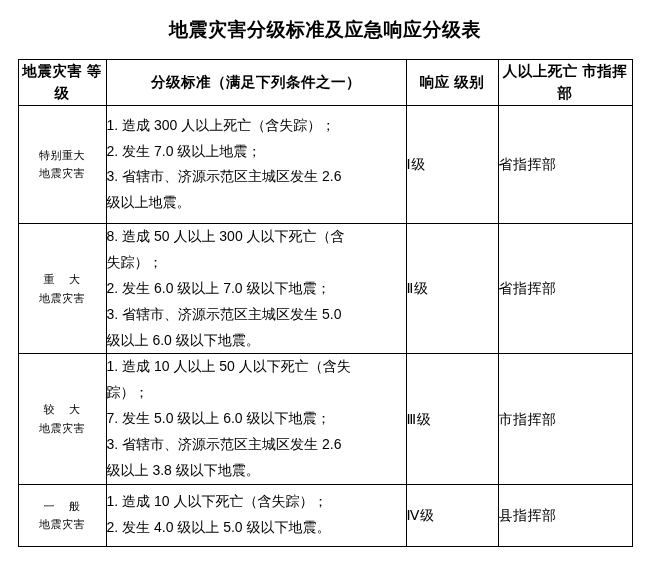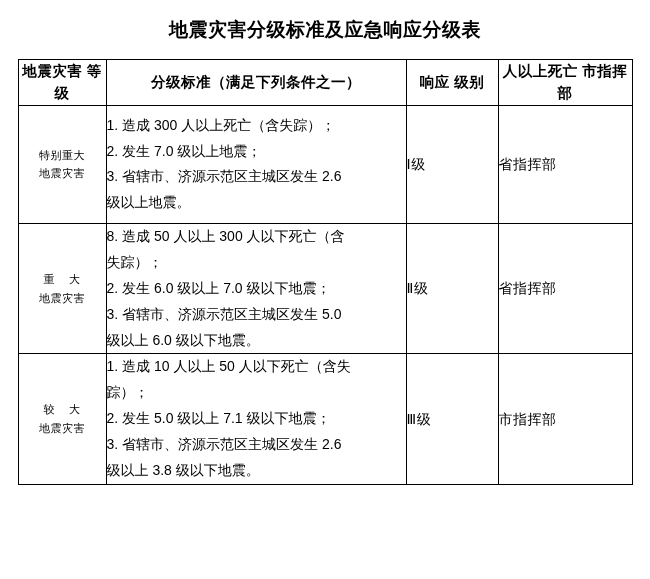--- a/index.html
+++ b/index.html
@@ -154,24 +154,36 @@
       </tr>
 
       <tr class="row-3">
         <td class="cell-level">
           <span class="ln">较    大</span>
           <span class="ln">地震灾害</span>
         </td>
         <td class="cell-crit">
           <span class="item">1. 造成 10 人以上 50 人以下死亡（含失</span>
           <span class="item">踪）；</span>
-          <span class="item">2. 发生 5.0 级以上 7.1 级以下地震；</span>
+          <span class="item">7. 发生 5.0 级以上 6.0 级以下地震；</span>
           <span class="item">3. 省辖市、济源示范区主城区发生 2.6</span>
           <span class="item">级以上 3.8 级以下地震。</span>
         </td>
         <td class="cell-resp">Ⅲ级</td>
         <td class="cell-subject">市指挥部</td>
       </tr>
 
+      <tr class="row-4">
+        <td class="cell-level">
+          <span class="ln">一    般</span>
+          <span class="ln">地震灾害</span>
+        </td>
+        <td class="cell-crit">
+          <span class="item">1. 造成 10 人以下死亡（含失踪）；</span>
+          <span class="item">2. 发生 4.0 级以上 5.0 级以下地震。</span>
+        </td>
+        <td class="cell-resp">Ⅳ级</td>
+        <td class="cell-subject">县指挥部</td>
+      </tr>
     </tbody>
   </table>
 
 </div>
 
 </body></html>

